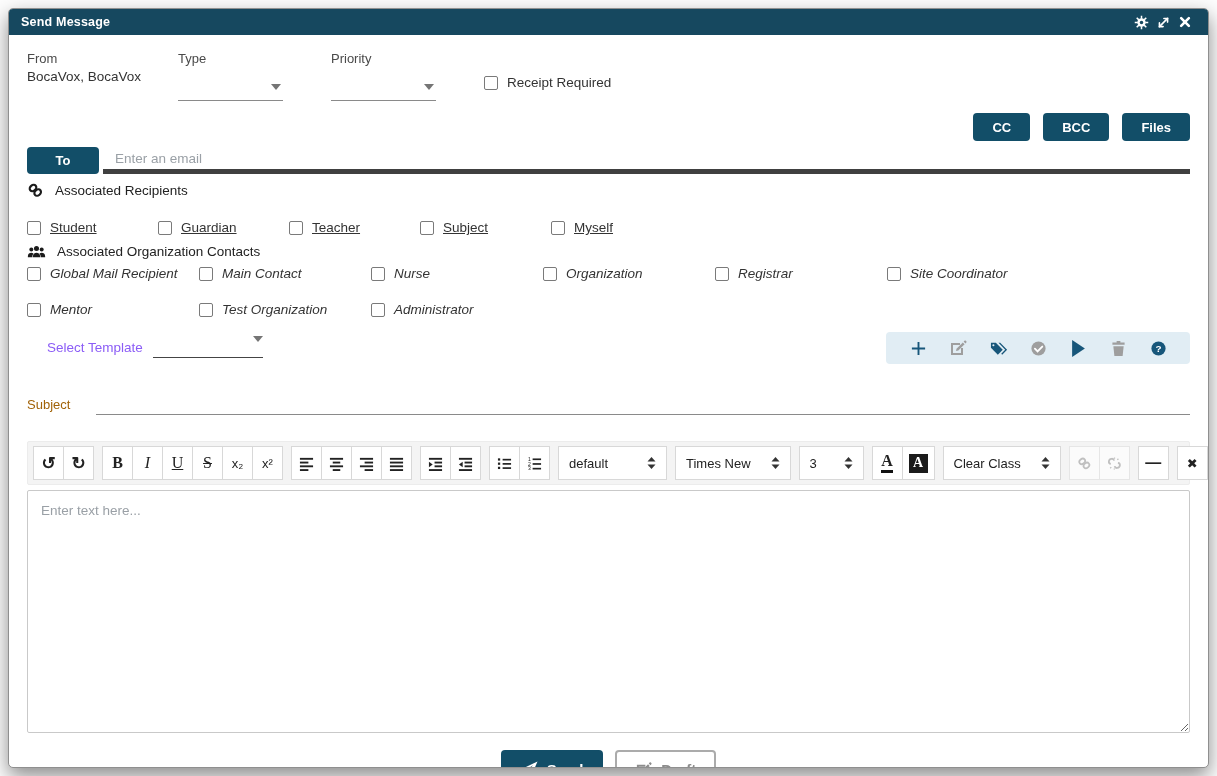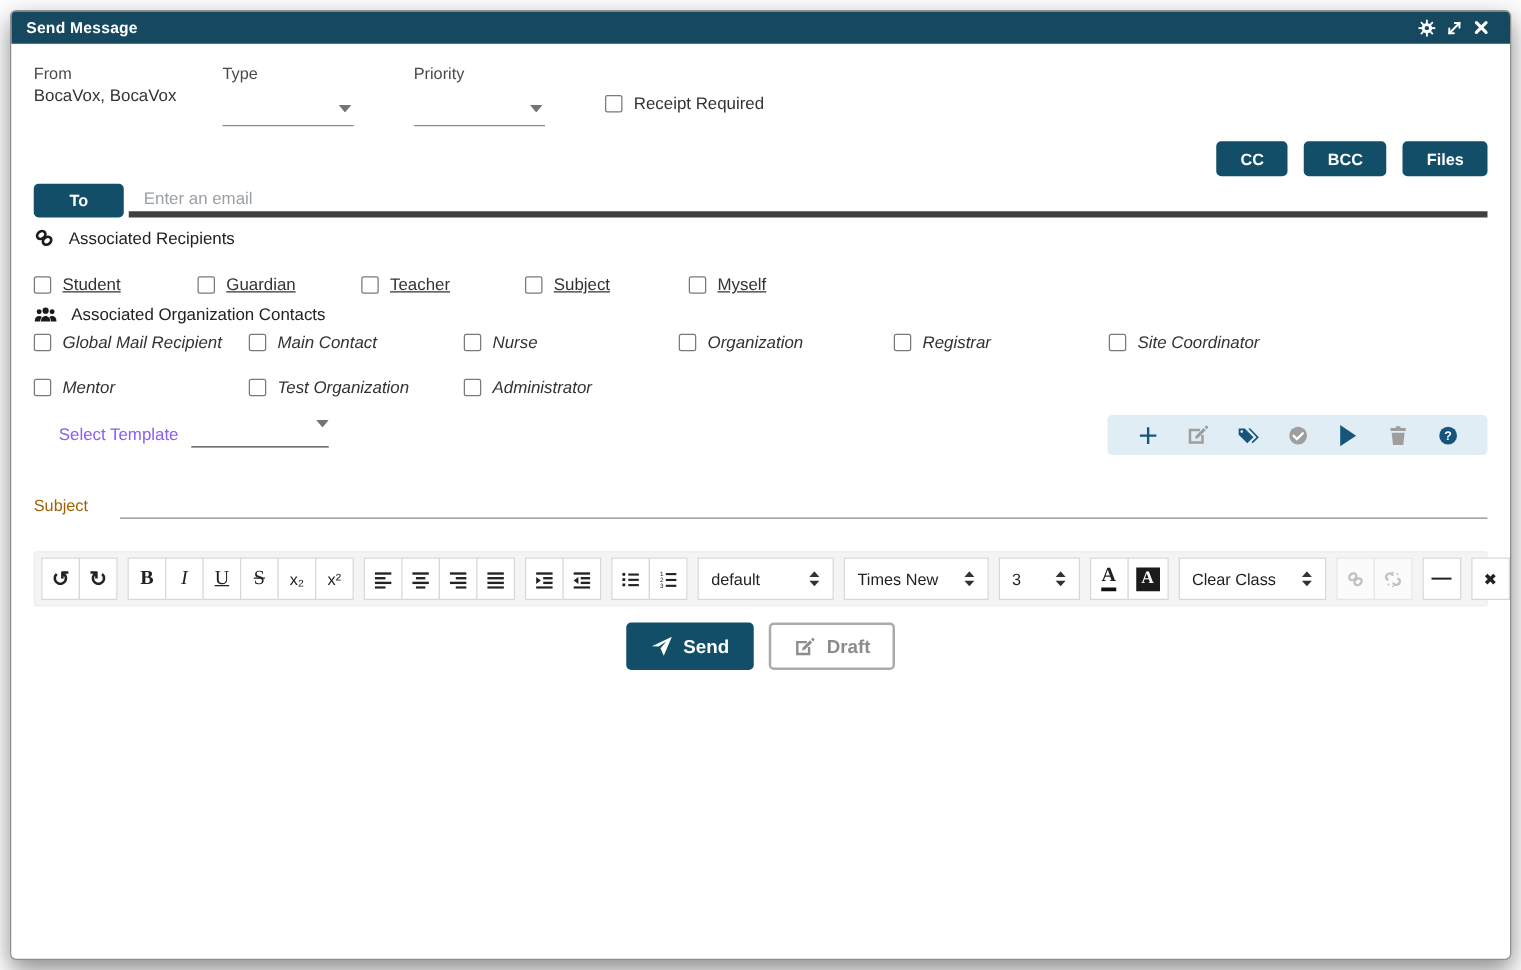--- a/index.html
+++ b/index.html
@@ -469,20 +469,21 @@
             <path d="M9 2 V0.5 M12.5 3.5 L13.8 2.2 M5 12.5 L3.7 13.8 M8.8 14 V15.5" stroke-width="1.6"></path>
           </svg>
         </span>
       </div>
       <span class="t-btn hr-glyph">—</span>
       <span class="t-btn" style="font-size:13px">✖</span>
       <span class="t-btn code-glyph">&lt;/&gt;</span>
     </div>
 
     
+    <textarea class="editor" placeholder="Enter text here..." style=""></textarea>
 
     
     <div class="footer">
       <button class="navy-btn send-btn">
         <span>
           <svg width="17" height="16" viewBox="0 0 18 17" fill="#fff">
               <path d="M0.5 8.6 L17.5 0.5 L10.6 16.5 L7.8 10.1 L12.8 4.4 L6.2 8.8 Z"></path>
             </svg>
         </span>
         <span>Send</span>

